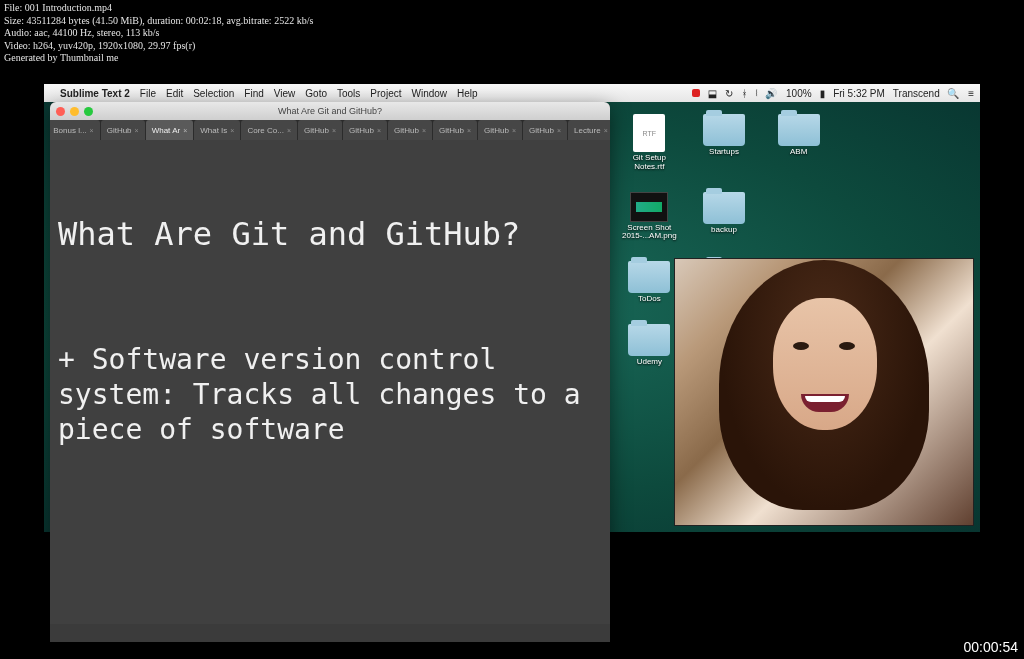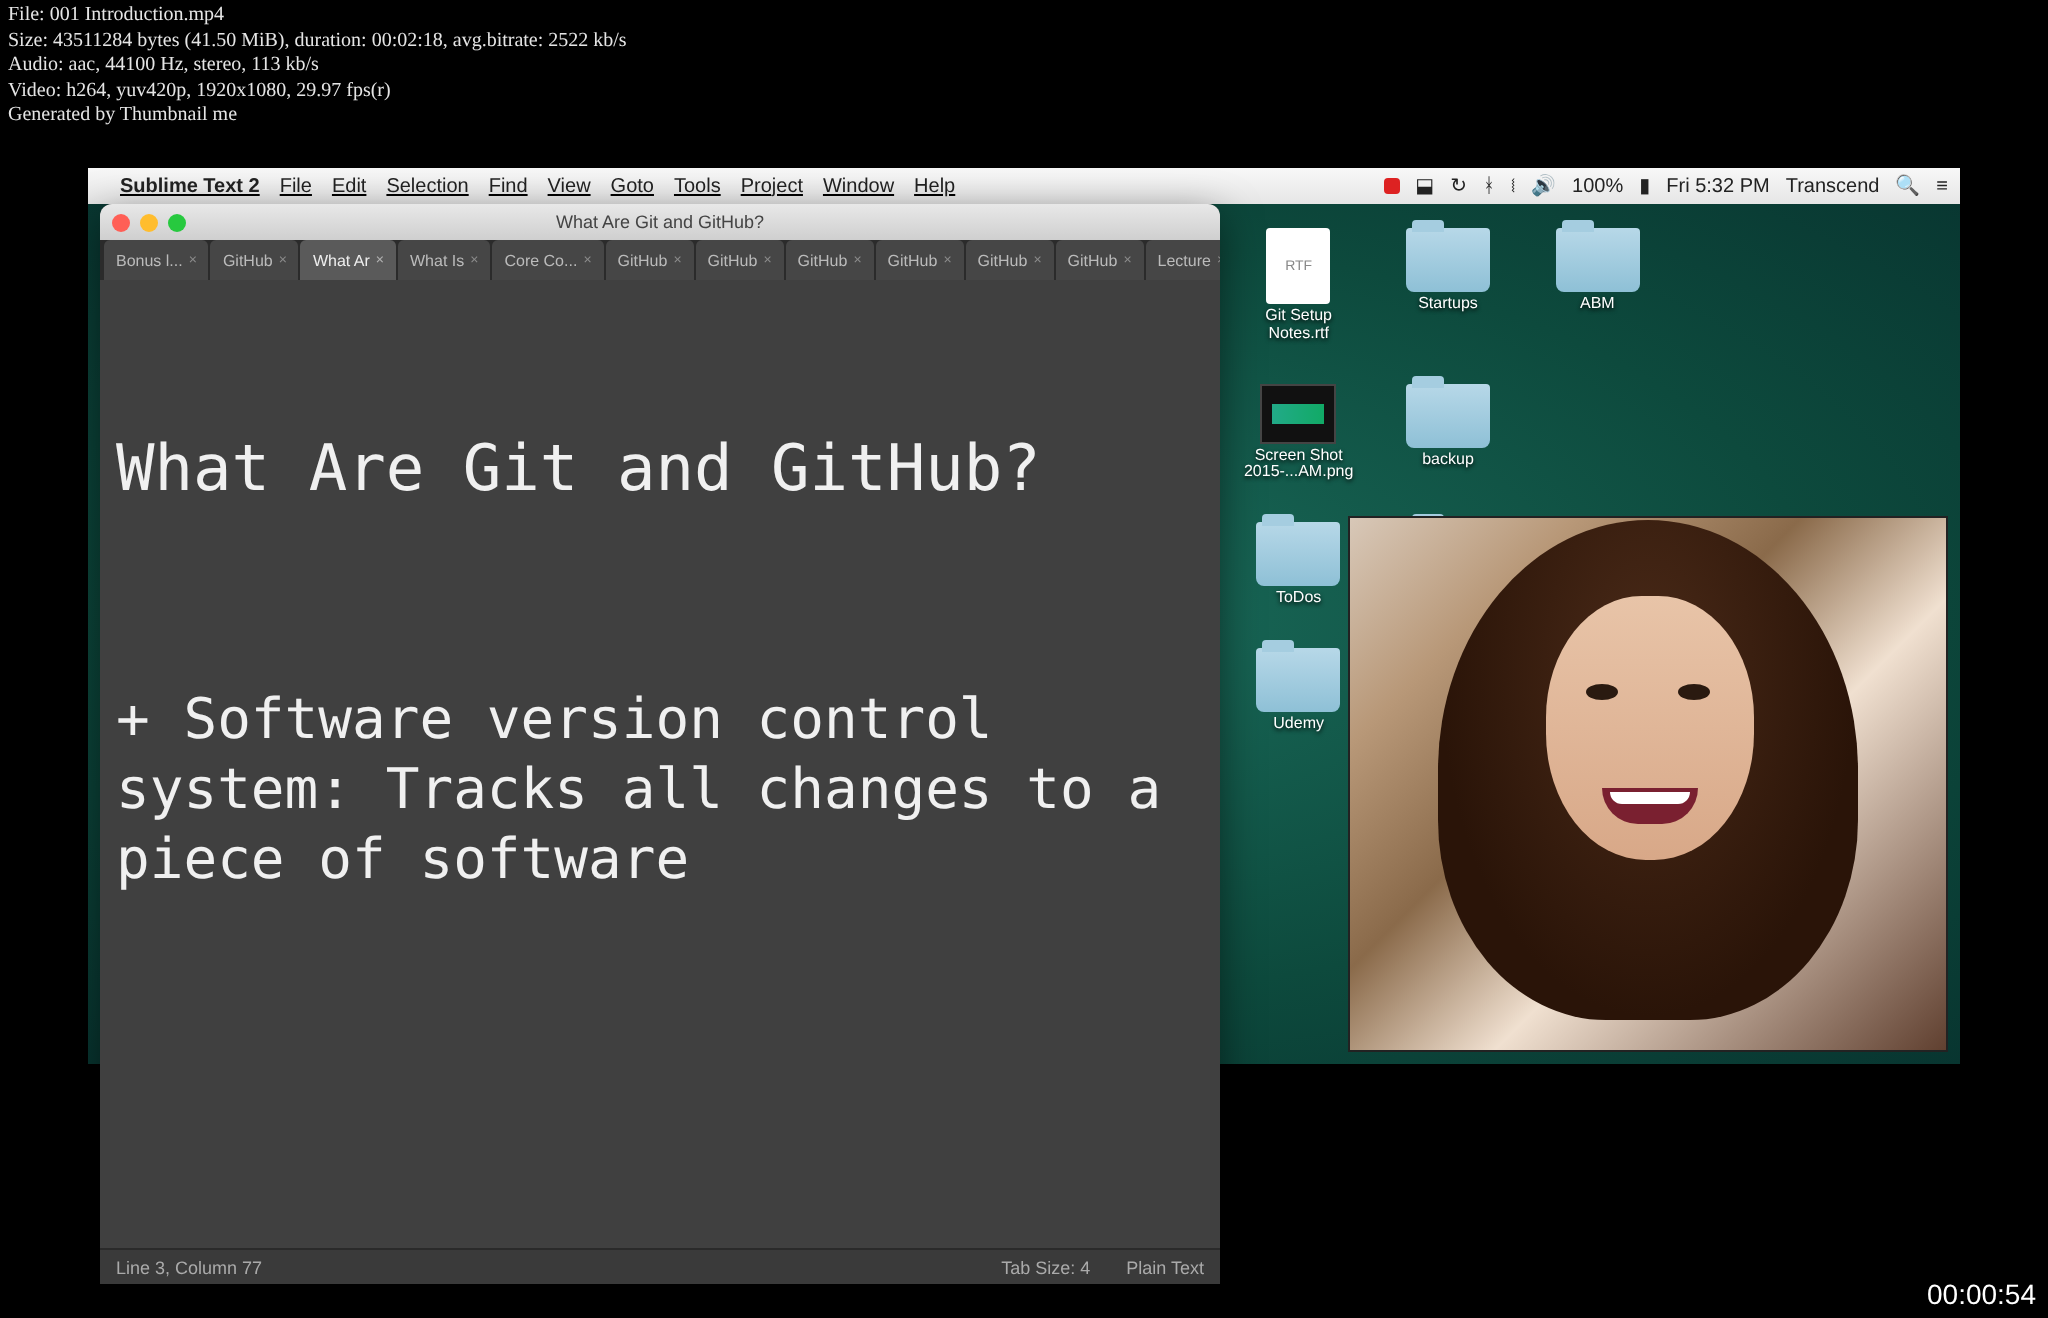--- a/index.html
+++ b/index.html
@@ -32,21 +32,20 @@
   font-size: 14px;
   z-index: 100;
 }
 .screen {
   position: absolute;
   top: 84px;
   left: 44px;
   width: 936px;
   height: 448px;
   background: radial-gradient(ellipse at center, #1a6b5a 0%, #0d4a3d 60%, #083530 100%);
-  text-decoration: underline;
 }
 
 .mac-menubar {
   height: 18px;
   background: linear-gradient(#f8f8f8, #e6e6e6);
   display: flex;
   align-items: center;
   font-size: 10px;
   color: #222;
   padding: 0 6px;
@@ -98,20 +97,21 @@
   font-size: 9px;
   color: #444;
 }
 .sublime-tabs {
   height: 20px;
   background: #2b2b2b;
   display: flex;
   align-items: stretch;
   padding-left: 2px;
   overflow: hidden;
+  justify-content: center;
 }
 .sublime-tab {
   background: #464646;
   color: #bbb;
   font-size: 8px;
   padding: 3px 6px;
   margin-right: 1px;
   border-radius: 3px 3px 0 0;
   display: flex;
   align-items: center;
@@ -367,27 +367,20 @@
         </div>
         <div class="sublime-tab">
           <span>Lecture</span>
           <span class="tclose">×</span>
         </div>
       </div>
     <div class="sublime-editor">
       <div class="editor-heading">What Are Git and GitHub?</div>
       <div>+ Software version control system: Tracks all changes to a piece of software</div>
     </div>
-    <div class="sublime-statusbar">
-      <span>Line 3, Column 77</span>
-      <div class="status-right">
-        <span>Tab Size: 4</span>
-        <span>Plain Text</span>
-      </div>
-    </div>
   </div>
 
   <div class="desktop-icons" id="desktop-icons">
       <div class="desktop-icon">
         <div class="file-glyph">RTF</div>
         <div class="icon-label">Git Setup Notes.rtf</div>
       </div>
       <div class="desktop-icon">
         <div class="folder-glyph"></div>
         <div class="icon-label">Startups</div>

